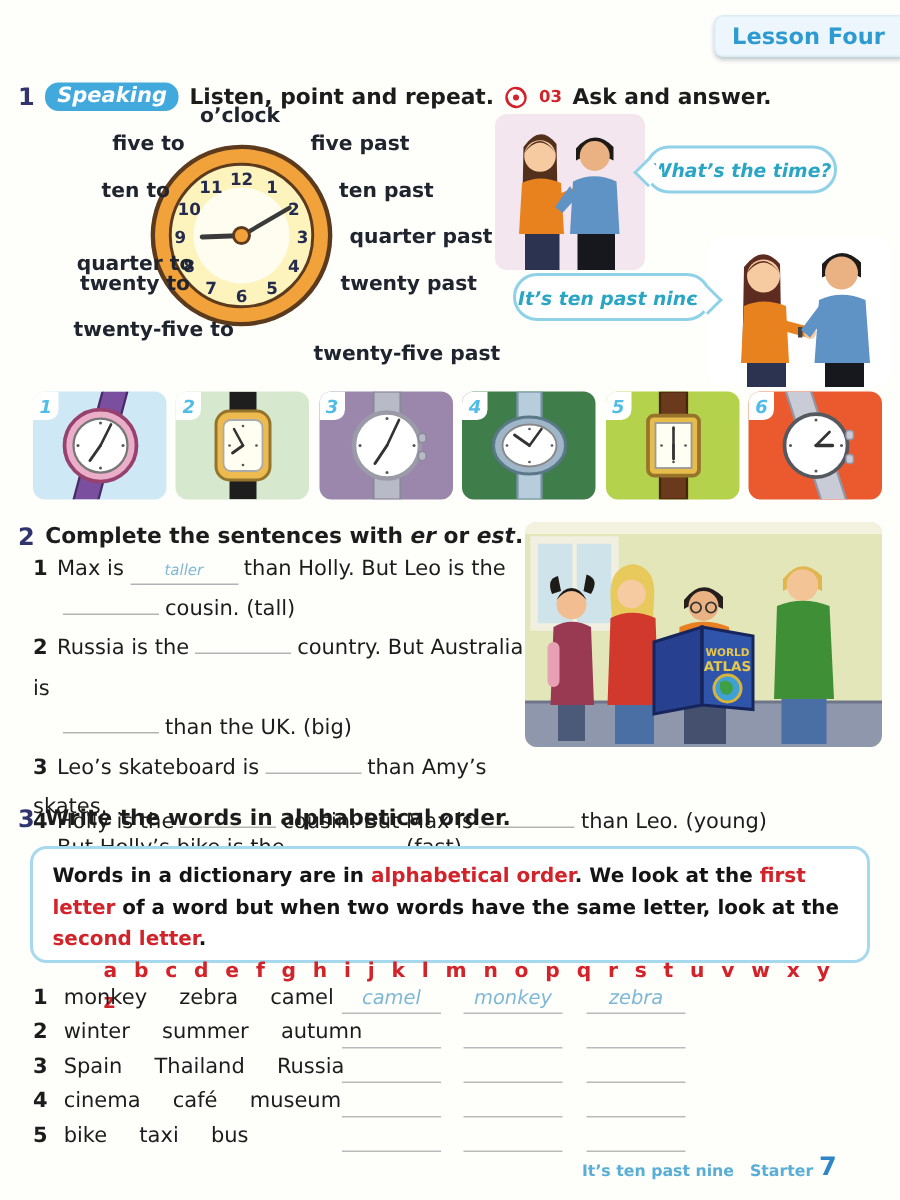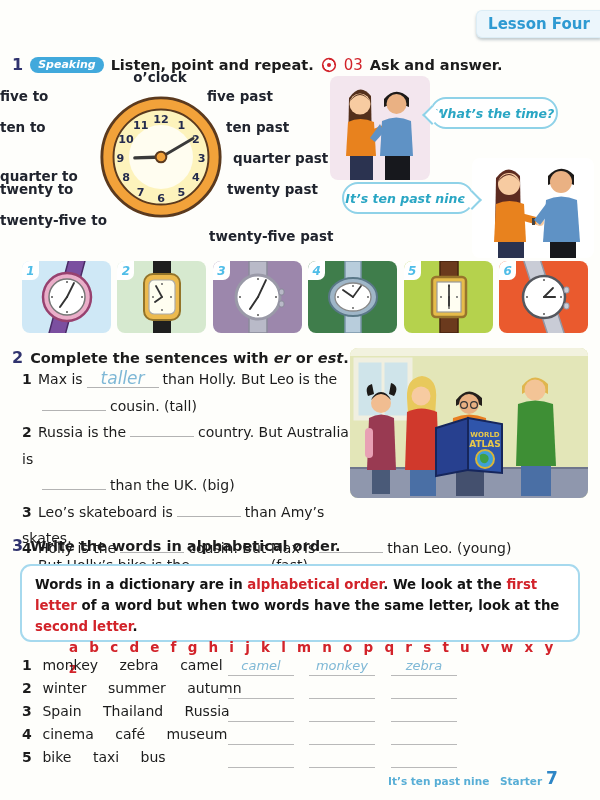--- a/index.html
+++ b/index.html
@@ -10,27 +10,27 @@
 
   
   .lesson-tab{left:476px;top:10px;width:124px;height:26px;background:#ecf6fc;
     border:1px solid #dcedf6;border-right:none;border-radius:6px 0 0 6px;
     box-shadow:0 2px 3px rgba(120,140,150,.45);display:flex;align-items:center;justify-content:center;
     color:#2e9ad2;font-weight:bold;font-size:15px;}
 
   
   .sec-head{display:flex;align-items:center;gap:7px;font-size:14.5px;}
   .sec-num{color:#30336e;font-weight:bold;font-size:16px;}
-  .badge{background:#41a9dc;color:#fff;font-size:11px;font-weight:bold;font-style:italic;
+  .badge{background:#41a9dc;color:#fff;font-size:14px;font-weight:bold;font-style:italic;
     border-radius:9px;padding:1px 8px 2px;}
-  .audio-num{color:#d2232a;font-weight:normal;font-size:15px;}
+  .audio-num{color:#d2232a;font-weight:bold;font-size:11px;}
 
   
   .clk-lab{position:absolute;font-size:13.5px;font-weight:600;color:#20242e;white-space:nowrap;}
-  .lab-r{text-align:left;}
+  .lab-r{text-align:center;margin-left:44px;}
 
   
   .bubble{position:absolute;background:#fff;border:2px solid #8fd2e8;border-radius:16px;
     display:flex;align-items:center;justify-content:center;color:#2aa6c4;font-size:12.5px;
     font-style:italic;font-weight:600;}
   .tail{position:absolute;width:12px;height:12px;background:#fff;border-left:2px solid #8fd2e8;
     border-bottom:2px solid #8fd2e8;}
   .tail-l{left:-7px;top:9px;transform:rotate(45deg);}
   .tail-r{right:-7px;top:9px;transform:rotate(225deg);}
 
@@ -43,21 +43,21 @@
     border-radius:0 0 7px 0;color:#4fbde8;font-weight:bold;font-size:12px;font-style:italic;
     display:flex;align-items:center;justify-content:center;}
 
   
   .sent{font-size:14px;line-height:26.5px;}
   .sent .no{font-weight:bold;display:inline-block;width:16px;}
   .ind{padding-left:16px;}
   .bl{display:inline-block;width:64px;border-bottom:1.5px solid #b3b3b3;height:13px;
       vertical-align:baseline;margin:0 4px;}
   .hw{display:inline-block;width:72px;text-align:center;border-bottom:1.5px solid #b3b3b3;
-      color:#7fb8d6;font-style:italic;font-size:17px;height:17px;line-height:17px;
+      color:#7fb8d6;font-style:italic;font-size:10px;height:17px;line-height:17px;
       vertical-align:baseline;margin:0 4px;}
 
   
   .infobox{left:20px;top:564px;width:560px;height:78px;border:2px solid #a6d9ee;border-radius:11px;
     background:#fff;box-sizing:border-box;padding:8px 13px 0;font-size:13.3px;font-weight:600;
     line-height:21px;color:#141414;}
   .red{color:#d2232a;}
   .alpha{color:#d2232a;font-weight:bold;font-size:13.5px;word-spacing:5.5px;margin-left:34px;
     letter-spacing:.5px;}
 

